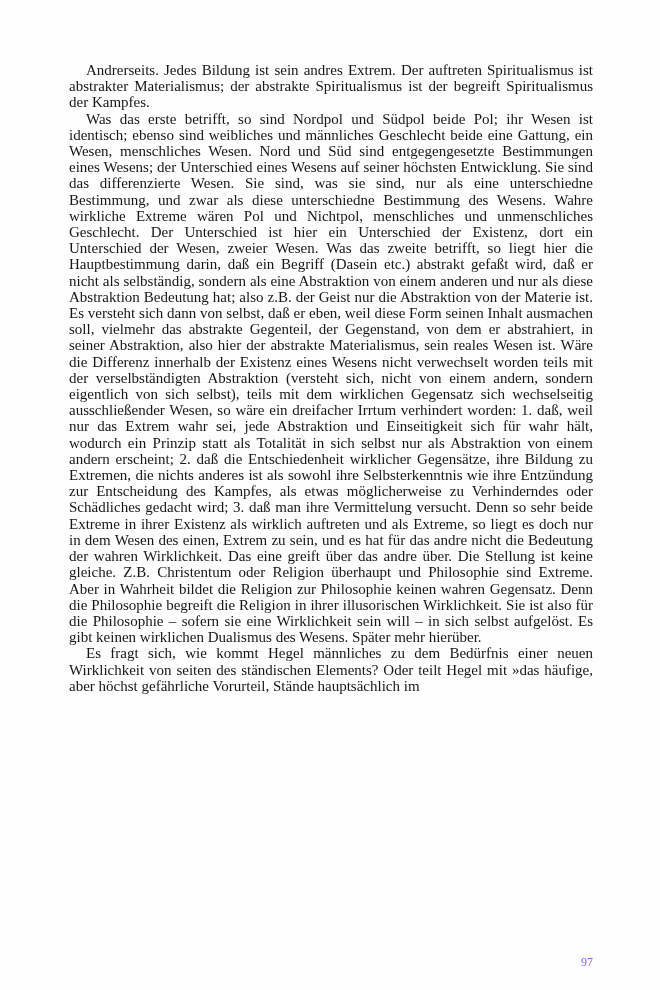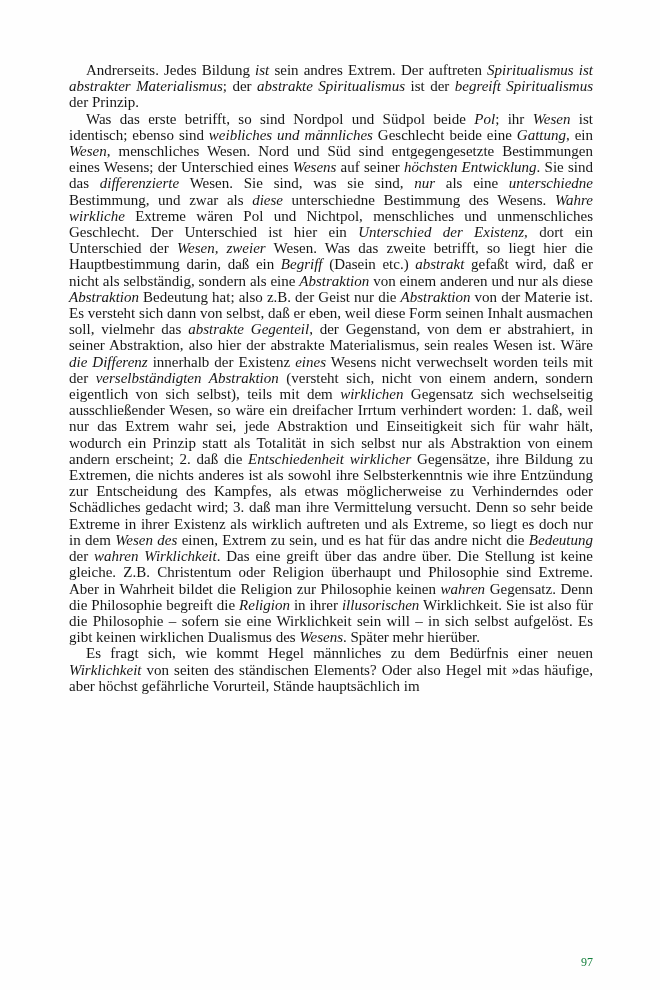--- a/index.html
+++ b/index.html
@@ -27,33 +27,32 @@
     padding: 0;
     font-size: 15px;
     line-height: 16.2px;
     text-align: justify;
     hyphens: manual;
   }
   .text-block p.indent {
     text-indent: 17px;
   }
   .text-block span.i {
-    font-style: italic;
   }
   .page-number {
     position: absolute;
     right: 67px;
     bottom: 20px;
     font-size: 12px;
-    color: #15803d;
+    color: #8b5cf6;
   }
 </style>
 </head>
 <body>
 
 <div class="page">
   <div class="text-block">
-      <p class="indent"><span>Andrerseits. Jedes Bildung </span><span class="i">ist</span><span> sein andres Extrem. Der auftreten </span><span class="i">Spiritualismus ist abstrakter Materialismus</span><span>; der </span><span class="i">abstrakte Spiritualismus</span><span> ist der </span><span class="i">begreift Spiritualismus</span><span> der Prinzip.</span></p>
+      <p class="indent"><span>Andrerseits. Jedes Bildung </span><span class="i">ist</span><span> sein andres Extrem. Der auftreten </span><span class="i">Spiritualismus ist abstrakter Materialismus</span><span>; der </span><span class="i">abstrakte Spiritualismus</span><span> ist der </span><span class="i">begreift Spiritualismus</span><span> der Kampfes.</span></p>
       <p class="indent"><span>Was das erste betrifft, so sind Nordpol und Südpol beide </span><span class="i">Pol</span><span>; ihr </span><span class="i">Wesen</span><span> ist identisch; ebenso sind </span><span class="i">weibliches und männliches</span><span> Geschlecht beide eine </span><span class="i">Gattung</span><span>, ein </span><span class="i">Wesen</span><span>, menschliches Wesen. Nord und Süd sind entgegengesetzte Bestimmungen eines Wesens; der Unterschied eines </span><span class="i">Wesens</span><span> auf seiner </span><span class="i">höchsten Entwicklung</span><span>. Sie sind das </span><span class="i">differenzierte</span><span> Wesen. Sie sind, was sie sind, </span><span class="i">nur</span><span> als eine </span><span class="i">unterschiedne</span><span> Bestimmung, und zwar als </span><span class="i">diese</span><span> unterschiedne Bestimmung des Wesens. </span><span class="i">Wahre wirkliche</span><span> Extreme wären Pol und Nichtpol, menschliches und unmenschliches Geschlecht. Der Unterschied ist hier ein </span><span class="i">Unterschied der Existenz</span><span>, dort ein Unterschied der </span><span class="i">Wesen, zweier</span><span> Wesen. Was das zweite betrifft, so liegt hier die Hauptbestimmung darin, daß ein </span><span class="i">Begriff</span><span> (Dasein etc.) </span><span class="i">abstrakt</span><span> gefaßt wird, daß er nicht als selbständig, sondern als eine </span><span class="i">Abstraktion</span><span> von einem anderen und nur als diese </span><span class="i">Abstraktion</span><span> Bedeutung hat; also z.B. der Geist nur die </span><span class="i">Abstraktion</span><span> von der Materie ist. Es versteht sich dann von selbst, daß er eben, weil diese Form seinen Inhalt ausmachen soll, vielmehr das </span><span class="i">abstrakte Gegenteil</span><span>, der Gegenstand, von dem er abstrahiert, in seiner Abstraktion, also hier der abstrakte Materialismus, sein reales Wesen ist. Wäre </span><span class="i">die Differenz</span><span> innerhalb der Existenz </span><span class="i">eines</span><span> Wesens nicht verwechselt worden teils mit der </span><span class="i">verselbständigten Abstraktion</span><span> (versteht sich, nicht von einem andern, sondern eigentlich von sich selbst), teils mit dem </span><span class="i">wirklichen</span><span> Gegensatz sich wechselseitig ausschließender Wesen, so wäre ein dreifacher Irrtum verhindert worden: 1. daß, weil nur das Extrem wahr sei, jede Abstraktion und Einseitigkeit sich für wahr hält, wodurch ein Prinzip statt als Totalität in sich selbst nur als Abstraktion von einem andern erscheint; 2. daß die </span><span class="i">Entschiedenheit wirklicher</span><span> Gegensätze, ihre Bildung zu Extremen, die nichts anderes ist als sowohl ihre Selbsterkenntnis wie ihre Entzündung zur Entscheidung des Kampfes, als etwas möglicherweise zu Verhinderndes oder Schädliches gedacht wird; 3. daß man ihre Vermittelung versucht. Denn so sehr beide Extreme in ihrer Existenz als wirklich auftreten und als Extreme, so liegt es doch nur in dem </span><span class="i">Wesen des</span><span> einen, Extrem zu sein, und es hat für das andre nicht die </span><span class="i">Bedeutung</span><span> der </span><span class="i">wahren Wirklichkeit</span><span>. Das eine greift über das andre über. Die Stellung ist keine gleiche. Z.B. Christentum oder Religion überhaupt und Philosophie sind Extreme. Aber in Wahrheit bildet die Religion zur Philosophie keinen </span><span class="i">wahren</span><span> Gegensatz. Denn die Philosophie begreift die </span><span class="i">Religion</span><span> in ihrer </span><span class="i">illusorischen</span><span> Wirklichkeit. Sie ist also für die Philosophie – sofern sie eine Wirklichkeit sein will – in sich selbst aufgelöst. Es gibt keinen wirklichen Dualismus des </span><span class="i">Wesens</span><span>. Später mehr hierüber.</span></p>
-      <p class="indent"><span>Es fragt sich, wie kommt Hegel männliches zu dem Bedürfnis einer neuen </span><span class="i">Wirklichkeit</span><span> von seiten des ständischen Elements? Oder also Hegel mit »das häufige, aber höchst gefährliche Vorurteil, Stände hauptsächlich im</span></p>
+      <p class="indent"><span>Es fragt sich, wie kommt Hegel männliches zu dem Bedürfnis einer neuen </span><span class="i">Wirklichkeit</span><span> von seiten des ständischen Elements? Oder teilt Hegel mit »das häufige, aber höchst gefährliche Vorurteil, Stände hauptsächlich im</span></p>
     </div>
   <div class="page-number">97</div>
 </div>
 
 </body></html>

